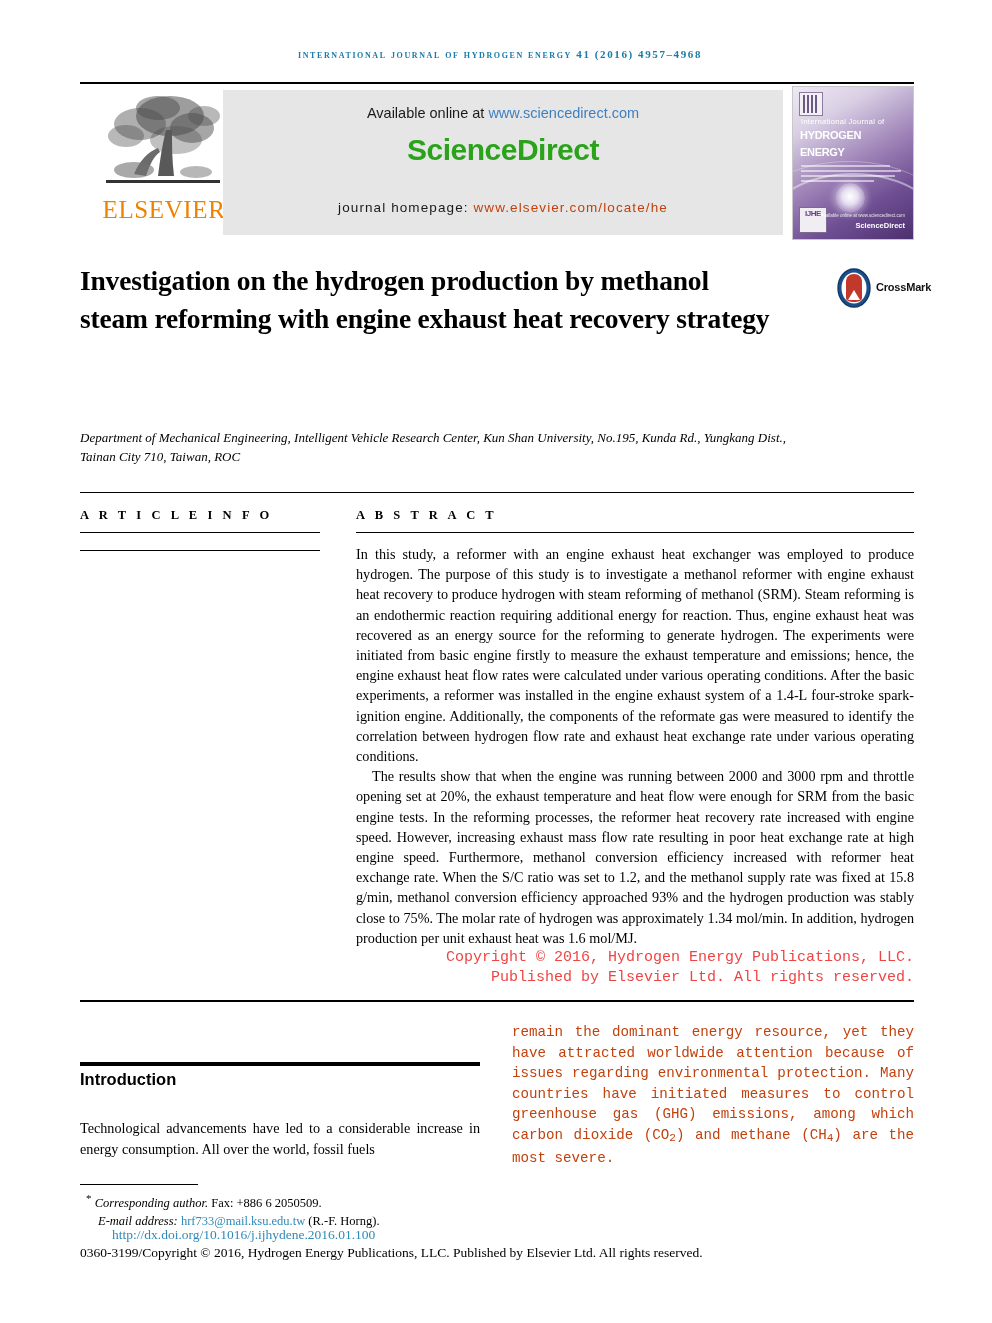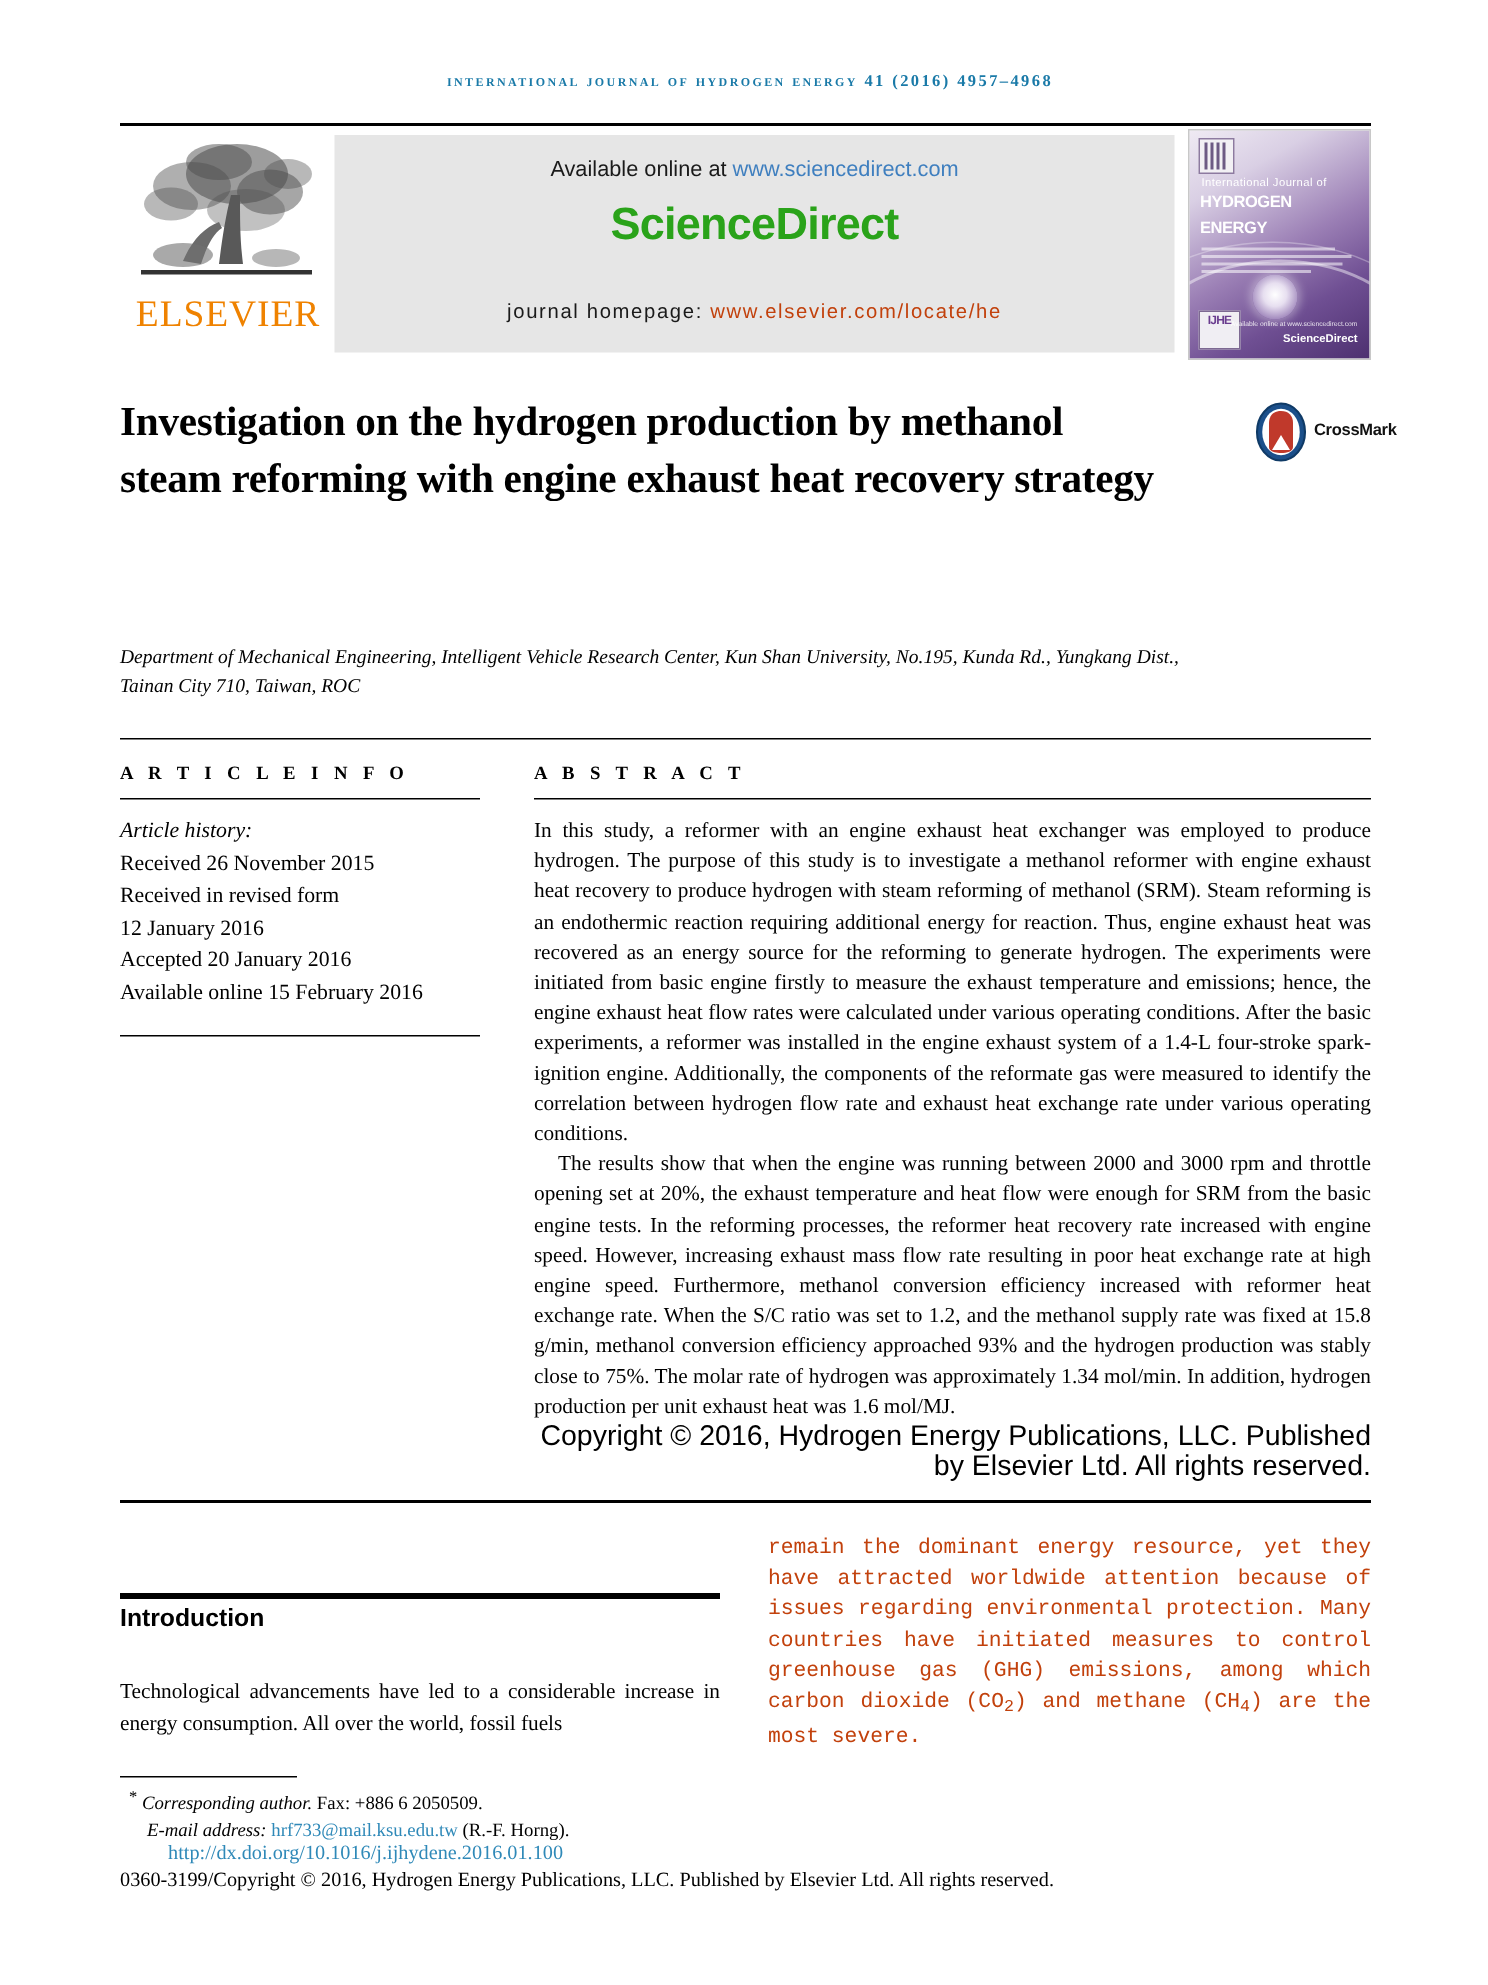--- a/index.html
+++ b/index.html
@@ -48,21 +48,21 @@
   }
   .rule-top {
     position: absolute;
     left: 0; top: 0;
     width: 834px;
     height: 2px;
     background: #000;
   }
   .elsevier-block {
     position: absolute;
-    left: 2px;
+    left: 14px;
     top: 8px;
     width: 140px;
     height: 148px;
   }
   .elsevier-tree {
     position: absolute;
     left: 6px; top: 0px;
     width: 126px; height: 104px;
   }
   .elsevier-word {
@@ -344,25 +344,25 @@
   .abs-p {
     font-family: "Liberation Serif", serif;
     font-size: 14.2px;
     line-height: 20.2px;
     text-align: justify;
     color: #000;
     margin: 0;
   }
   .abs-p + .abs-p { text-indent: 16px; }
   .abs-copy {
-    font-family: Liberation Sans, sans-serif;
-    font-size: 19px;
+    font-family: Liberation Mono, monospace;
+    font-size: 15px;
     line-height: 20.2px;
     text-align: right;
-    color: #000000;
+    color: #ef4444;
     margin: 0;
   }
 
   .rule-after-abs {
     position: absolute;
     left: 80px;
     top: 1000px;
     width: 834px;
     height: 2px;
     background: #000;
@@ -536,28 +536,20 @@
     <div class="crossmark-label">CrossMark</div>
   </div>
 
   <div class="affiliation">Department of Mechanical Engineering, Intelligent Vehicle Research Center, Kun Shan University, No.195, Kunda Rd., Yungkang Dist., Tainan City 710, Taiwan, ROC</div>
 
   <div class="rule-mid"></div>
 
   <div class="col-info">
     <div class="sec-head">A R T I C L E  I N F O</div>
     <div class="hr-thin"></div>
-    <div class="info-group">
-      <div class="lab">Article history:</div>
-      <div>Received 26 November 2015</div>
-      <div>Received in revised form</div>
-      <div>12 January 2016</div>
-      <div>Accepted 20 January 2016</div>
-      <div>Available online 15 February 2016</div>
-    </div>
     <div class="hr-gap"></div>
   </div>
 
   <div class="col-abs">
     <div class="sec-head">A B S T R A C T</div>
     <div class="hr-thin"></div>
     <p class="abs-p">In this study, a reformer with an engine exhaust heat exchanger was employed to produce hydrogen. The purpose of this study is to investigate a methanol reformer with engine exhaust heat recovery to produce hydrogen with steam reforming of methanol (SRM). Steam reforming is an endothermic reaction requiring additional energy for reaction. Thus, engine exhaust heat was recovered as an energy source for the reforming to generate hydrogen. The experiments were initiated from basic engine firstly to measure the exhaust temperature and emissions; hence, the engine exhaust heat flow rates were calculated under various operating conditions. After the basic experiments, a reformer was installed in the engine exhaust system of a 1.4-L four-stroke spark-ignition engine. Additionally, the components of the reformate gas were measured to identify the correlation between hydrogen flow rate and exhaust heat exchange rate under various operating conditions.</p>
     <p class="abs-p">The results show that when the engine was running between 2000 and 3000 rpm and throttle opening set at 20%, the exhaust temperature and heat flow were enough for SRM from the basic engine tests. In the reforming processes, the reformer heat recovery rate increased with engine speed. However, increasing exhaust mass flow rate resulting in poor heat exchange rate at high engine speed. Furthermore, methanol conversion efficiency increased with reformer heat exchange rate. When the S/C ratio was set to 1.2, and the methanol supply rate was fixed at 15.8 g/min, methanol conversion efficiency approached 93% and the hydrogen production was stably close to 75%. The molar rate of hydrogen was approximately 1.34 mol/min. In addition, hydrogen production per unit exhaust heat was 1.6 mol/MJ.</p>
     <p class="abs-copy">Copyright © 2016, Hydrogen Energy Publications, LLC. Published by Elsevier Ltd. All rights reserved.</p>
   </div>

